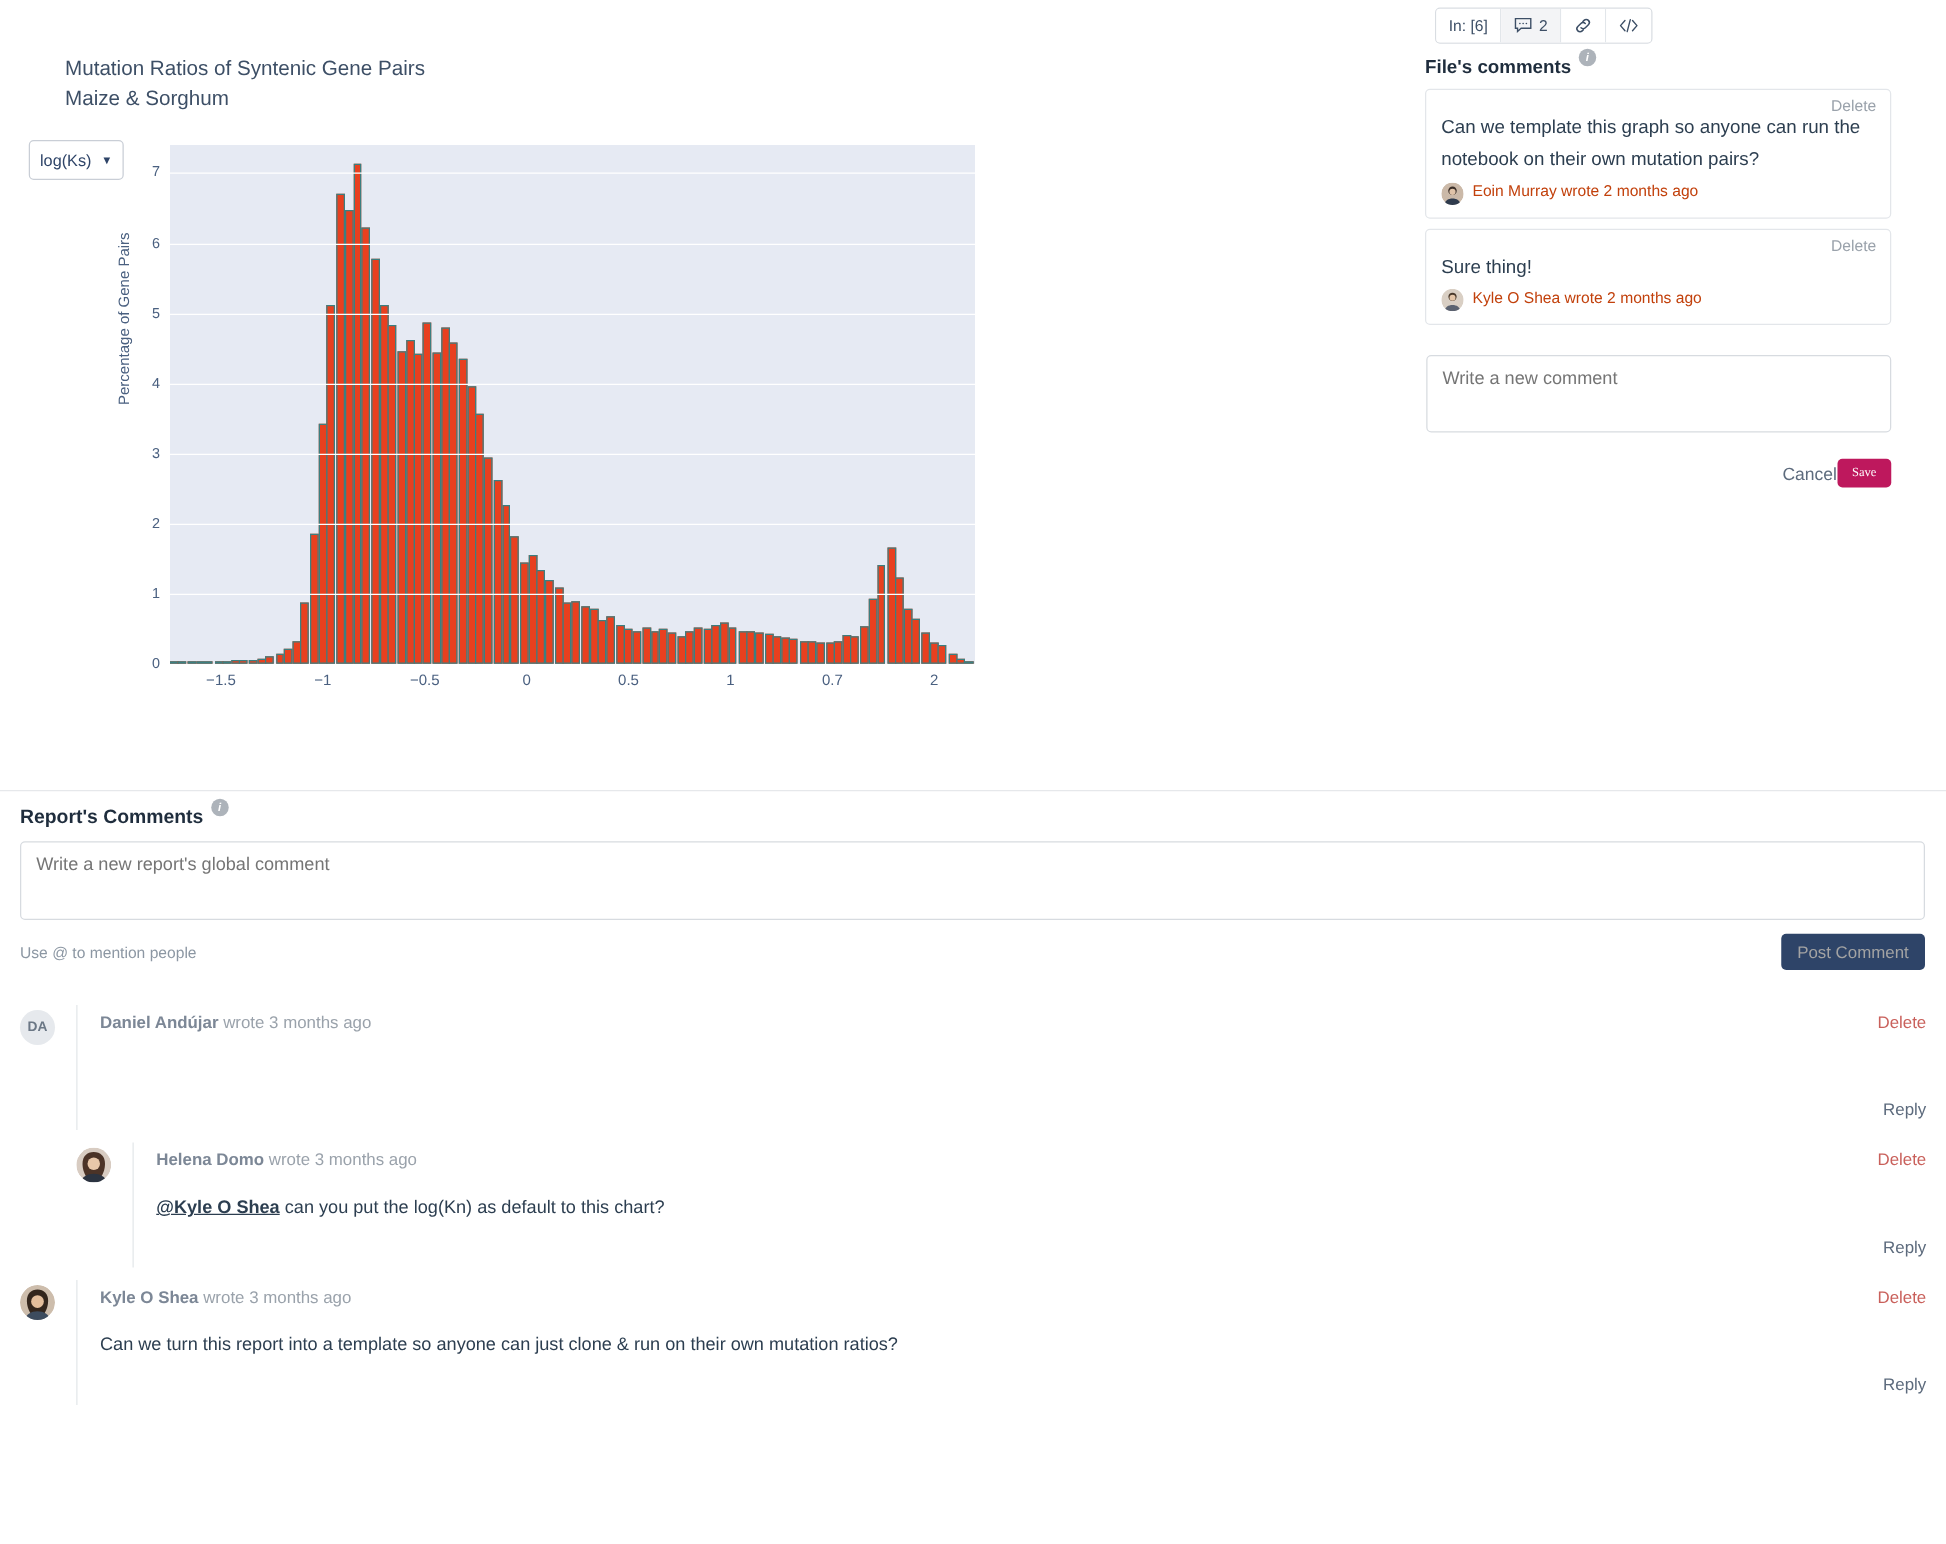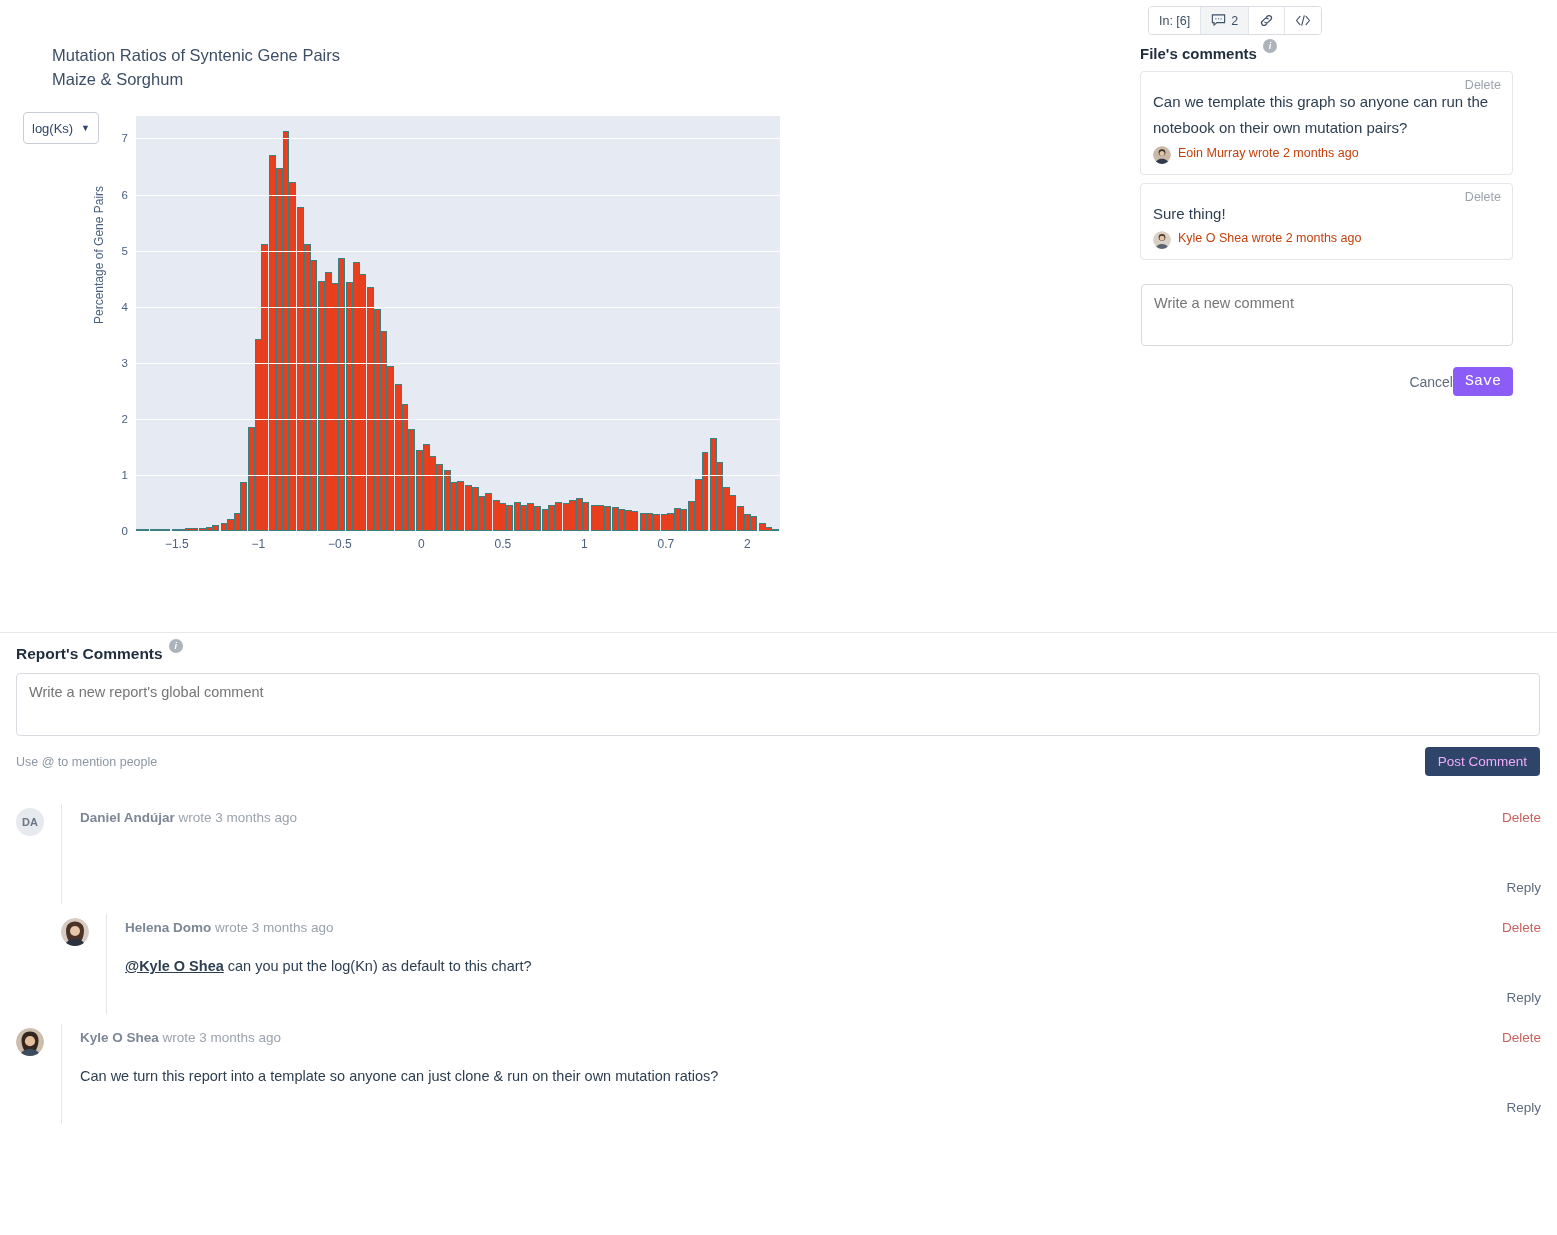--- a/index.html
+++ b/index.html
@@ -81,23 +81,23 @@
     font-size: 14.5px; color: #8c97a3;
     font-family: "Liberation Sans", sans-serif;
     resize: none;
   }
   .fc-actions {
     position: absolute; top: 367px; left: 1141px; width: 372px;
     display: flex; justify-content: flex-end; align-items: center; 
   }
   .link-btn { font-size: 14px; color: #5d6b7d; cursor: pointer; }
   .btn-primary {
-    background: #8b5cf6; color: #fff; border: none; border-radius: 4px;
-    padding: 6px 12px; font-size: 15px; cursor: pointer;
-    font-family: Liberation Mono, monospace;
+    background: #be185d; color: #fff; border: none; border-radius: 4px;
+    padding: 6px 12px; font-size: 10px; cursor: pointer;
+    font-family: Liberation Serif, serif;
   }
 
   
   .chart-wrap { position: absolute; top: 0; left: 0; width: 840px; height: 600px; }
   .chart-title {
     position: absolute; top: 44px; left: 52px;
     font-size: 16.5px; color: #3d4f66; line-height: 1.45; white-space: pre-line;
   }
   .scale-select {
     position: absolute; top: 112px; left: 23px;
@@ -153,21 +153,21 @@
     border: 1px solid #d7dbe0; border-radius: 4px; background: #fff;
     padding: 10px 12px; font-size: 14.5px; color: #8c97a3;
     font-family: "Liberation Sans", sans-serif; resize: none;
   }
   .rc-hint-row {
     display: flex; align-items: center; justify-content: space-between;
     margin: 11px 16px 0 16px; width: 1524px;
   }
   .rc-hint { font-size: 12.5px; color: #8c97a3; }
   .btn-post {
-    background: #2e4468; color: #f0abfc; border: none; border-radius: 4px;
+    background: #2e4468; color: #a3a3a3; border: none; border-radius: 4px;
     padding: 7px 13px; font-size: 13.5px; cursor: pointer;
     font-family: "Liberation Sans", sans-serif;
   }
 
   .thread { margin-top: 28px; }
   .comment-row { display: flex; align-items: flex-start; margin-left: 16px; }
   .comment-row.nested { margin-left: 61px; }
   .avatar-md {
     width: 28px; height: 28px; border-radius: 50%;
     flex: 0 0 28px; overflow: hidden; margin-top: 4px;

